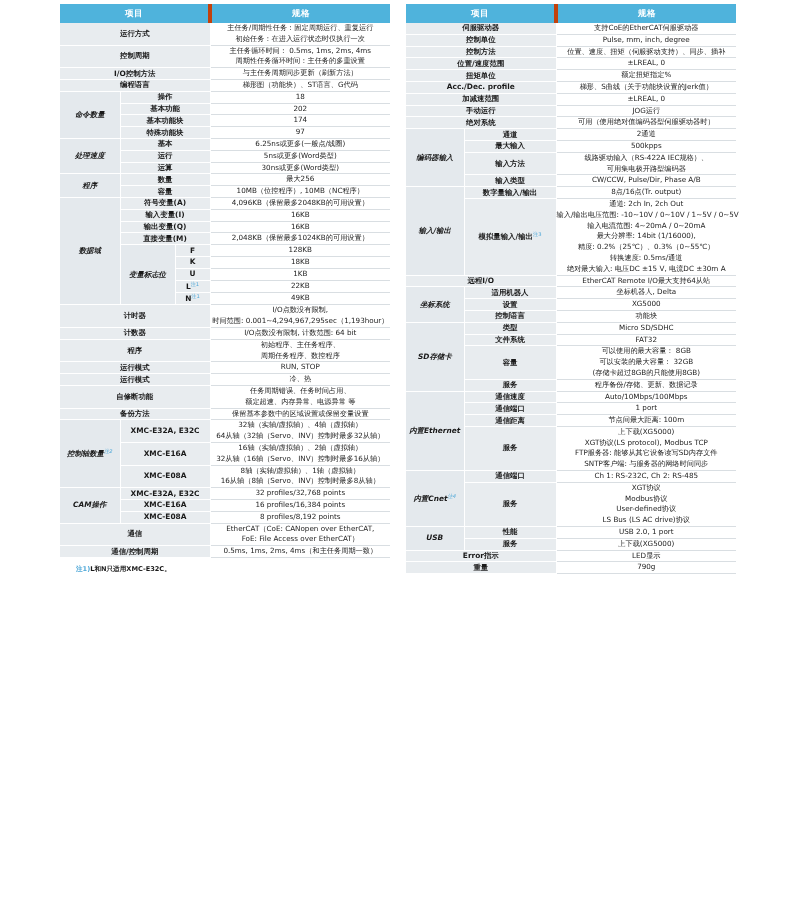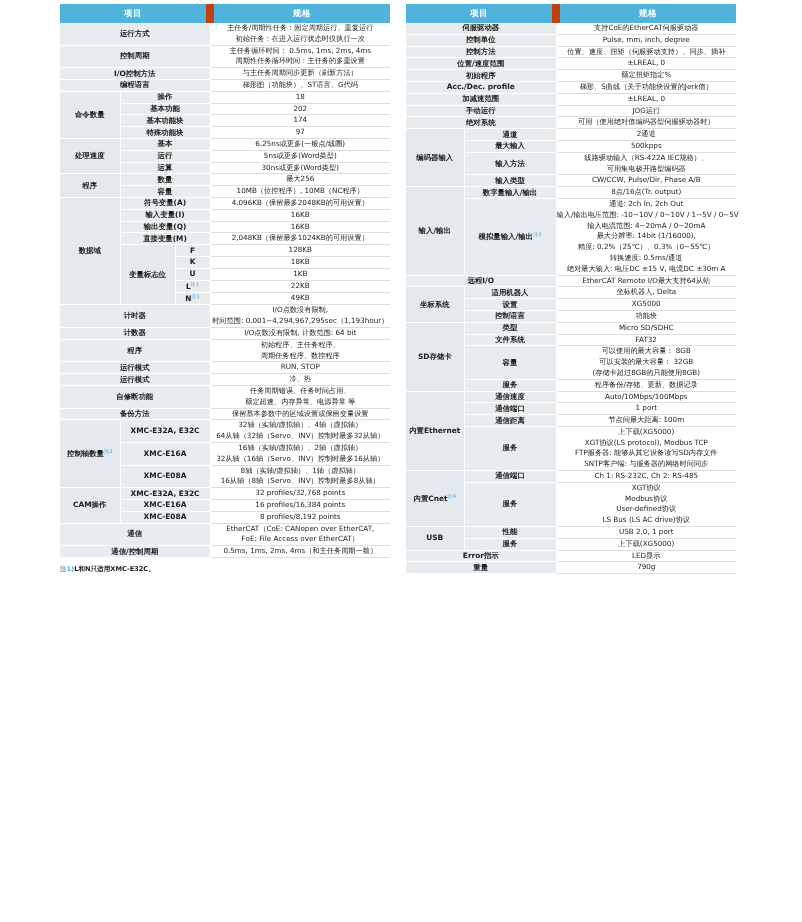--- a/index.html
+++ b/index.html
@@ -28,37 +28,37 @@
   table.spec td, table.spec th { padding: 0; }
 
   .hdr th {
     background: #4fb3dc;
     color: #ffffff;
     font-size: 8.5px;
     font-weight: bold;
     text-align: center;
     height: 19px;
     letter-spacing: .5px;
-    border-right: 8px solid #c2410c;
+    border-right: 4px solid #c2410c;
   }
   .hdr th:last-child { border-right: none; text-align: center; }
 
   td.lbl {
     background: #e8ecef;
     color: #1a1a1a;
     font-size: 7.4px;
     font-weight: bold;
     text-align: center;
     vertical-align: middle;
     border-bottom: 1px solid #ffffff;
     border-right: 1px solid #ffffff;
     line-height: 1.35;
     padding: 1px 2px;
   }
-  td.lbl.grp { background: #e4e9ed; }
+  td.lbl.grp { background: #e4e9ed; font-style: italic; }
   td.val {
     background: #ffffff;
     color: #222222;
     font-size: 7.2px;
     text-align: center;
     vertical-align: middle;
     border-bottom: 1px solid #d9dee2;
     line-height: 1.5;
     padding: 3px 4px;
   }
@@ -69,21 +69,21 @@
     vertical-align: super;
     font-weight: normal;
   }
   .footnotes {
     margin-top: 6px;
     font-size: 6.6px;
     color: #1a1a1a;
     font-weight: bold;
     line-height: 1.55;
   }
-  .footnotes .nx { color: #4fa8d8; }
+  .footnotes .nx { color: #4fa8d8; margin-left: 16px; }
   .footnotes div { white-space: nowrap; }
 </style>
 </head>
 <body>
 
 <div id="page">
   <div class="panel">
     <table class="spec">
       <colgroup>
           <col style="width:60px">
@@ -376,21 +376,21 @@
               <span class="ln">位置、速度、扭矩（伺服驱动支持）、同步、插补</span>
             </td>
           </tr>
           <tr>
             <td class="lbl" colspan="3"><span class="ln">位置/速度范围</span></td>
             <td class="val">
               <span class="ln">±LREAL, 0</span>
             </td>
           </tr>
           <tr>
-            <td class="lbl" colspan="3"><span class="ln">初始程序</span></td>
+            <td class="lbl" colspan="3"><span class="ln">扭矩单位</span></td>
             <td class="val">
               <span class="ln">额定扭矩指定%</span>
             </td>
           </tr>
           <tr>
             <td class="lbl" colspan="3"><span class="ln">Acc./Dec. profile</span></td>
             <td class="val">
               <span class="ln">梯形、S曲线（关于功能块设置的Jerk值）</span>
             </td>
           </tr>

